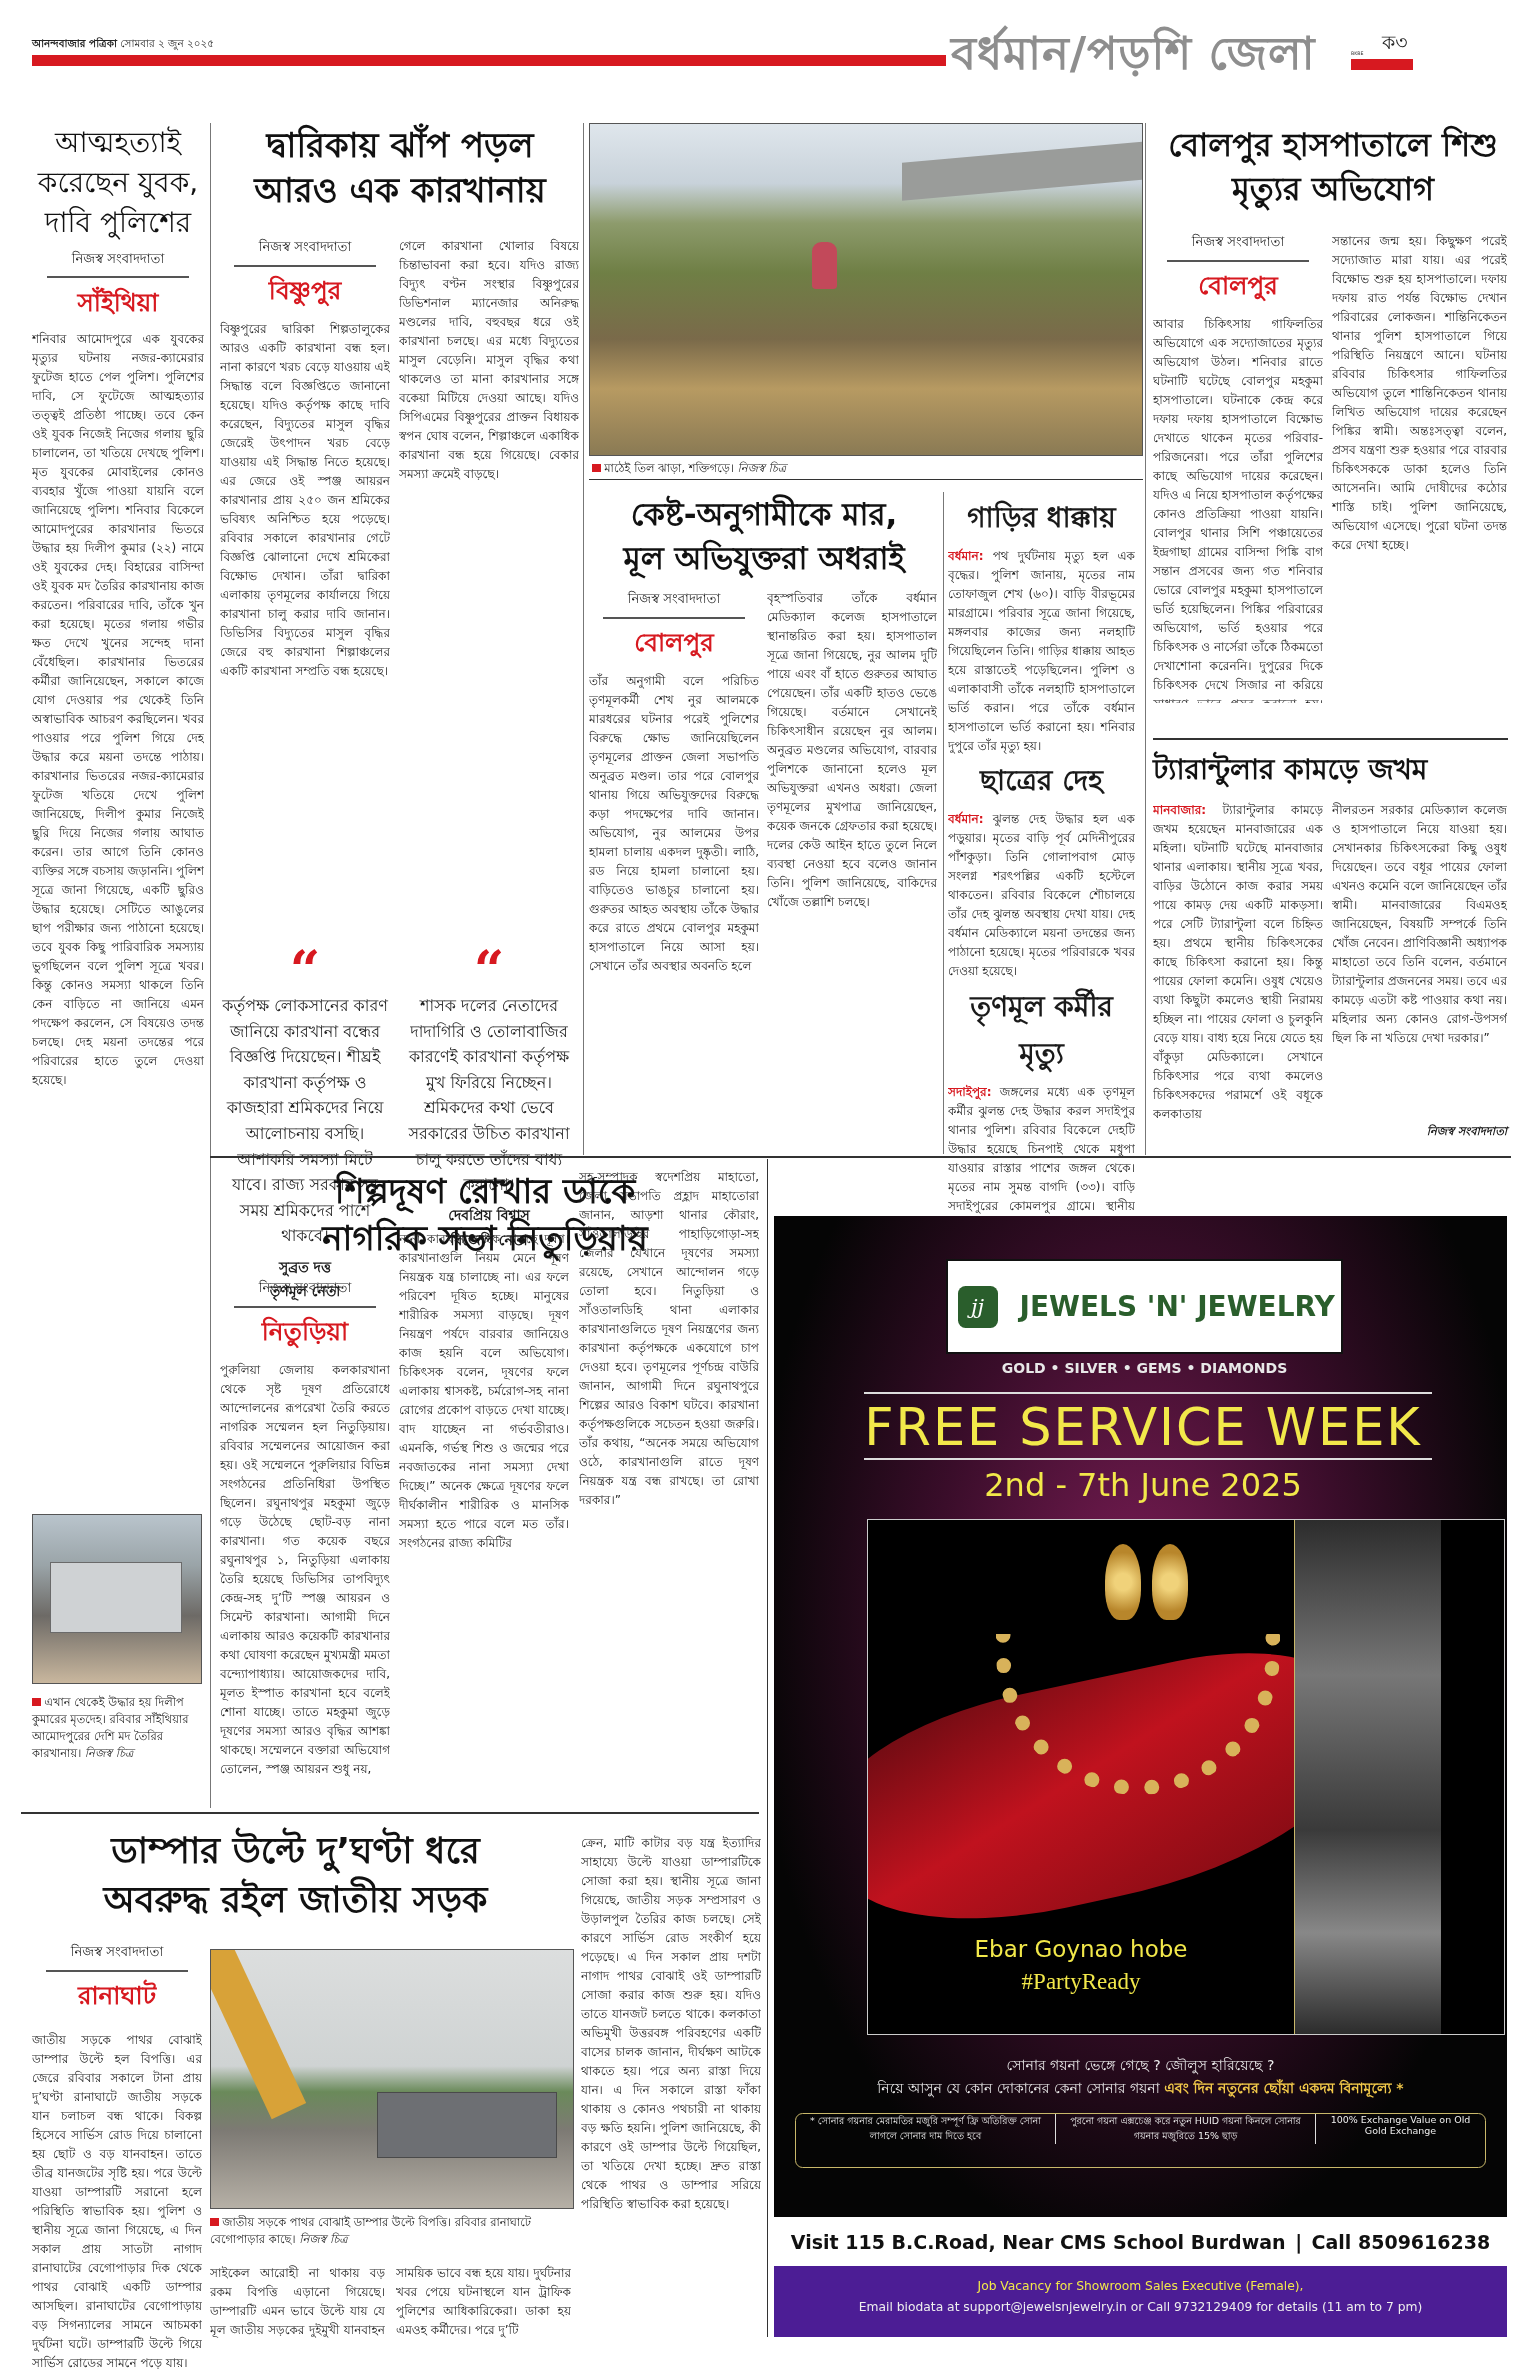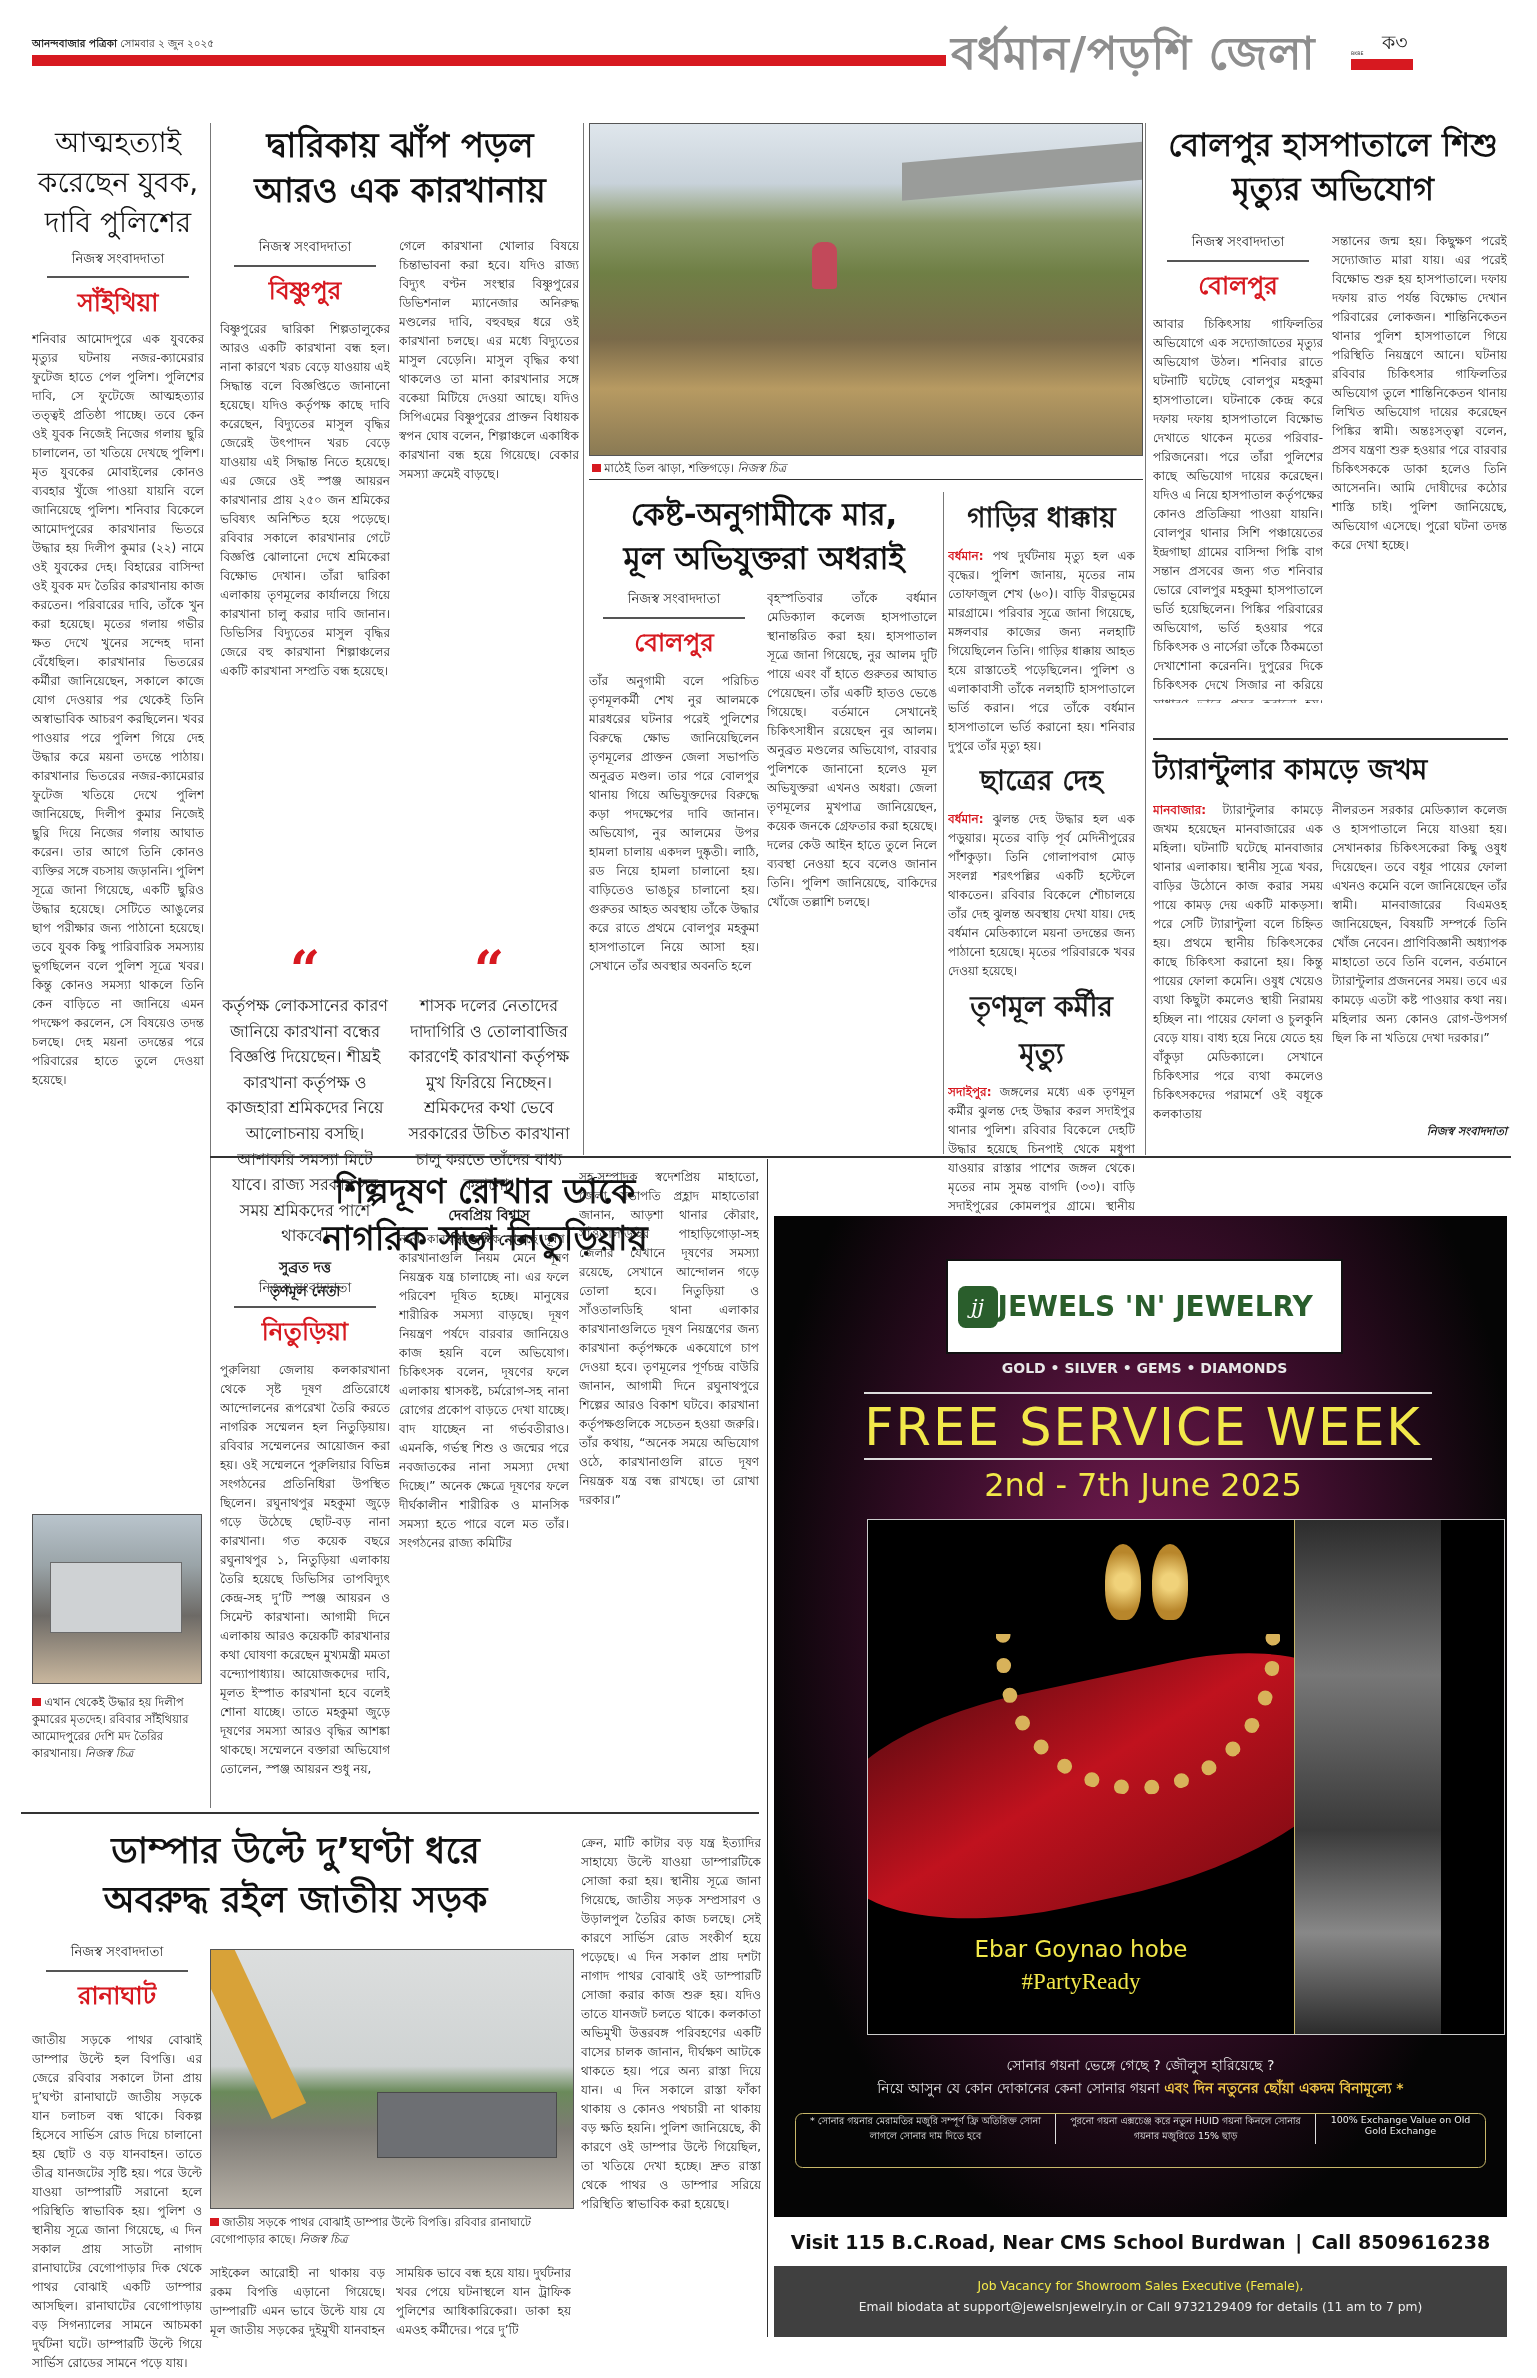--- a/index.html
+++ b/index.html
@@ -183,25 +183,25 @@
   <div class="txt" style="height:78px">সাইকেল আরোহী না থাকায় বড় রকম বিপত্তি এড়ানো গিয়েছে। ডাম্পারটি এমন ভাবে উল্টে যায় যে মূল জাতীয় সড়কের দুইমুখী যানবাহন চলাচল</div>
 </div>
 <div class="abs" style="left:396px;top:2264px;width:175px">
   <div class="txt" style="height:78px">সাময়িক ভাবে বন্ধ হয়ে যায়। দুর্ঘটনার খবর পেয়ে ঘটনাস্থলে যান ট্রাফিক পুলিশের আধিকারিকেরা। ডাকা হয় এমওহ কর্মীদের। পরে দু’টি</div>
 </div>
 <div class="abs" style="left:581px;top:1834px;width:180px">
   <div class="txt" style="height:478px">ক্রেন, মাটি কাটার বড় যন্ত্র ইত্যাদির সাহায্যে উল্টে যাওয়া ডাম্পারটিকে সোজা করা হয়। স্থানীয় সূত্রে জানা গিয়েছে, জাতীয় সড়ক সম্প্রসারণ ও উড়ালপুল তৈরির কাজ চলছে। সেই কারণে সার্ভিস রোড সংকীর্ণ হয়ে পড়েছে। এ দিন সকাল প্রায় দশটা নাগাদ পাথর বোঝাই ওই ডাম্পারটি সোজা করার কাজ শুরু হয়। যদিও তাতে যানজট চলতে থাকে। কলকাতা অভিমুখী উত্তরবঙ্গ পরিবহণের একটি বাসের চালক জানান, দীর্ঘক্ষণ আটকে থাকতে হয়। পরে অন্য রাস্তা দিয়ে যান। এ দিন সকালে রাস্তা ফাঁকা থাকায় ও কোনও পথচারী না থাকায় বড় ক্ষতি হয়নি। পুলিশ জানিয়েছে, কী কারণে ওই ডাম্পার উল্টে গিয়েছিল, তা খতিয়ে দেখা হচ্ছে। দ্রুত রাস্তা থেকে পাথর ও ডাম্পার সরিয়ে পরিস্থিতি স্বাভাবিক করা হয়েছে।</div>
 </div>
 <div class="vline" style="left:767px;top:1159px;height:1178px;background:#333"></div>
 
-<div class="abs" style="left:774px;top:1216px;width:733px;height:1121px;background:#404040;overflow:hidden">
+<div class="abs" style="left:774px;top:1216px;width:733px;height:1121px;background:#4c1d95;overflow:hidden">
   <div class="abs" style="left:0;top:0;width:733px;height:1003px;background:radial-gradient(ellipse at 50% 40%,#7a1d55 0%,#3a0d2a 40%,#050505 75%)"></div>
   <div class="abs" style="left:172px;top:43px;width:397px;height:95px;background:#fff;border:2.8px double #111;display:flex;align-items:center;padding-left:9.5px">
     <div style="width:40px;height:42px;background:#2a5e2c;border-radius:7.6px;color:#fff;font-family:'DejaVu Serif',serif;font-style:italic;font-size:21px;display:flex;align-items:center;justify-content:center">jj</div>
-    <div style="margin-left:0;font-family:'DejaVu Sans',sans-serif;font-weight:bold;font-size:28px;color:#2a5e2c;white-space:nowrap">JEWELS 'N' JEWELRY</div>
+    <div style="margin-left:22px;font-family:'DejaVu Sans',sans-serif;font-weight:bold;font-size:28px;color:#2a5e2c;white-space:nowrap">JEWELS 'N' JEWELRY</div>
   </div>
   <div class="abs" style="left:172px;top:144px;width:397px;text-align:center;color:#e8e8e8;font-family:'DejaVu Sans',sans-serif;font-weight:bold;font-size:14px">GOLD • SILVER • GEMS • DIAMONDS</div>
   <div class="abs" style="left:90px;top:176px;width:568px;height:1.9px;background:#ddd"></div>
   <div class="abs" style="left:38px;top:182px;width:662px;text-align:center;color:#f2e84a;font-family:'DejaVu Sans',sans-serif;font-size:51px;letter-spacing:1.9px;white-space:nowrap">FREE SERVICE WEEK</div>
   <div class="abs" style="left:90px;top:242px;width:568px;height:1.9px;background:#ddd"></div>
   <div class="abs" style="left:38px;top:250px;width:662px;text-align:center;color:#f2e84a;font-family:'DejaVu Sans',sans-serif;font-size:32px">2nd - 7th June 2025</div>
   <div class="abs" style="left:93px;top:303px;width:638px;height:516px;background:#000;border:0.9px solid #ccc;overflow:hidden">
     <div class="abs" style="left:-38px;top:161px;width:530px;height:218px;background:linear-gradient(160deg,#5a0a10 0%,#c0121e 45%,#7a0a12 100%);border-radius:40% 30% 50% 40%;transform:rotate(-12deg)"></div>
     <div class="abs" style="left:128px;top:114px;width:284px;height:161px;border:15px dotted #d8b25a;border-top:none;border-radius:0 0 142px 142px"></div>
     <div class="abs" style="left:237px;top:24px;width:36px;height:76px;background:radial-gradient(circle,#f0d27a 20%,#b8862b 70%);border-radius:50% 50% 40% 40%"></div>

